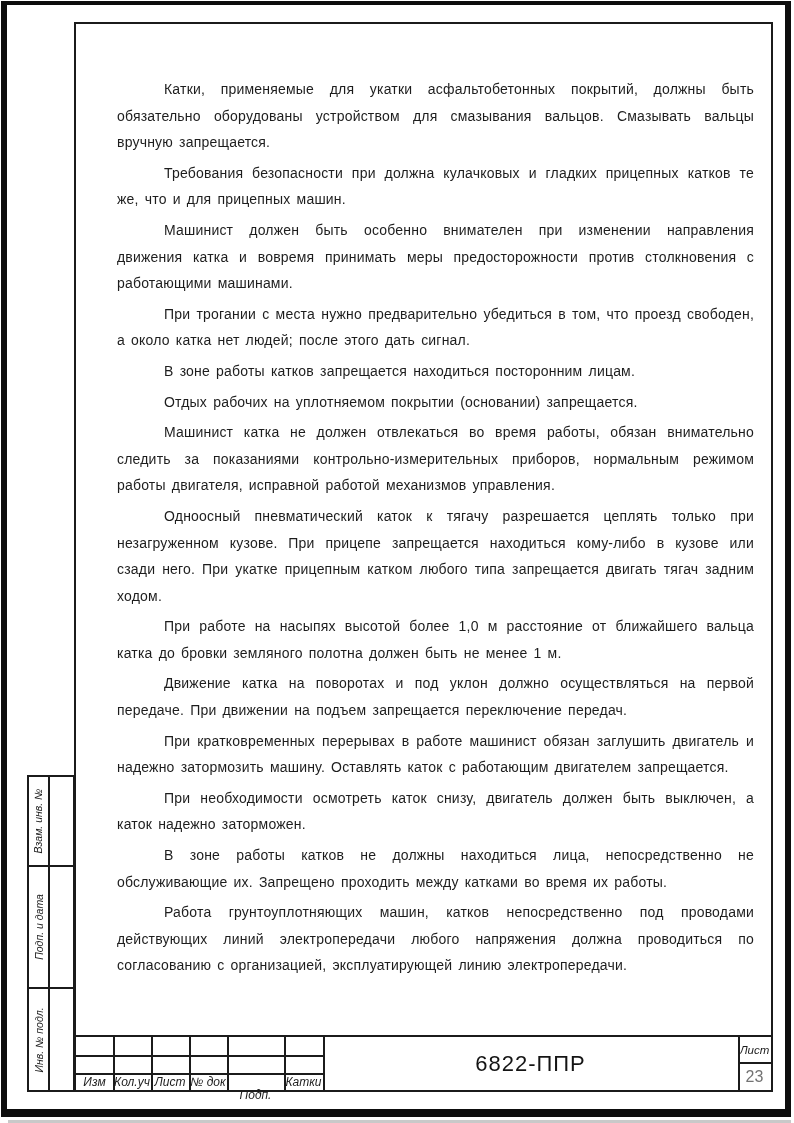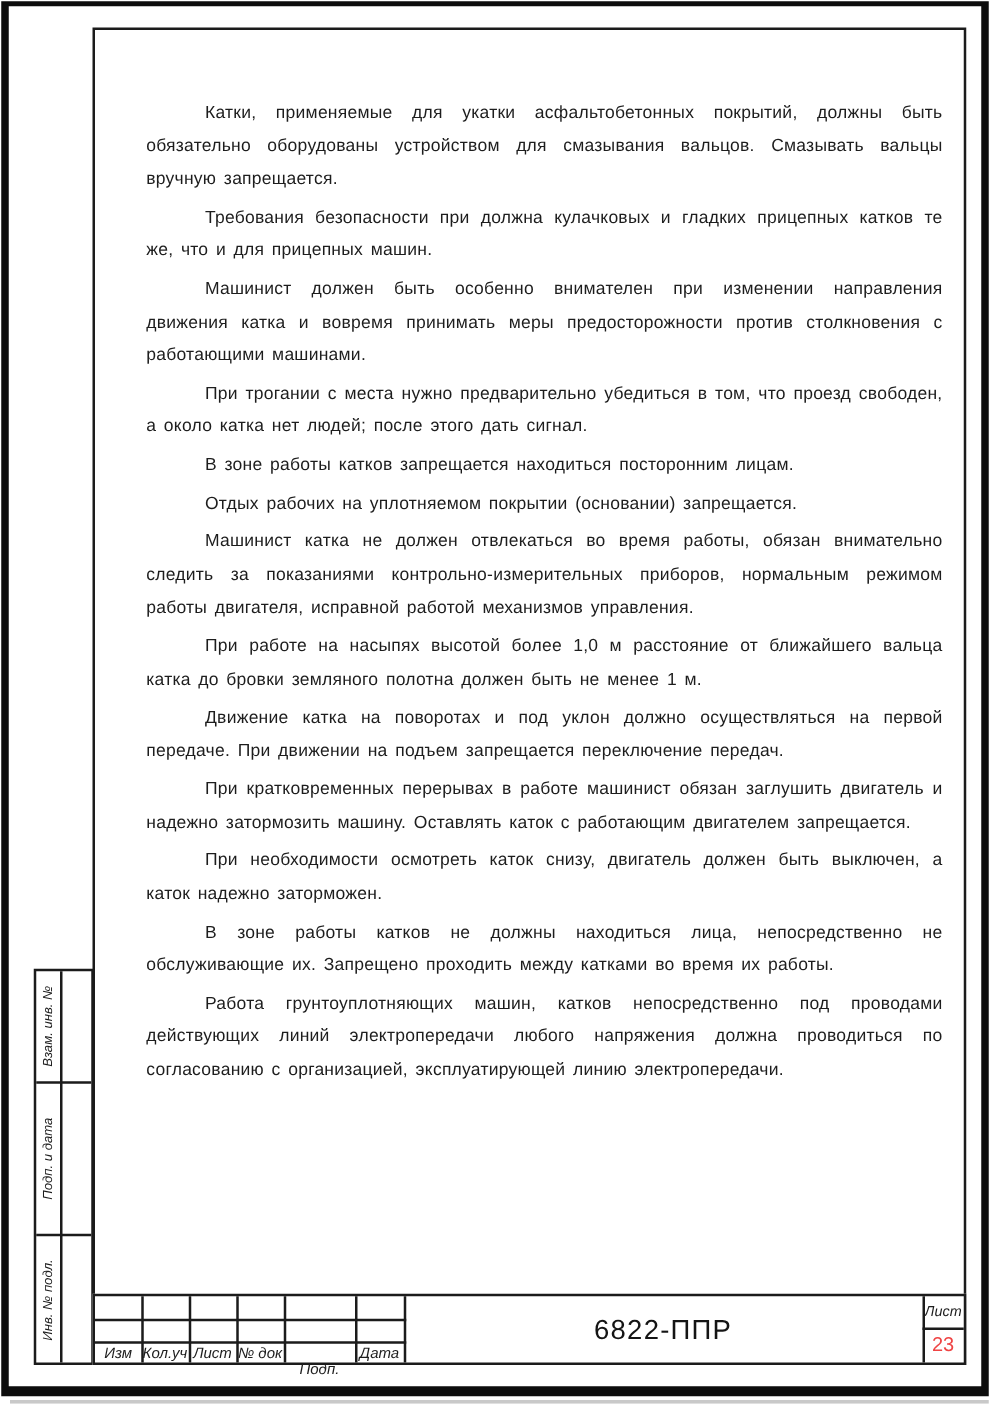--- a/index.html
+++ b/index.html
@@ -92,39 +92,40 @@
     font-size: 22px; letter-spacing: 1px; color: #141414;
   }
   .tb-sheet-label {
     position: absolute; left: 662px; top: 0; width: 33px; height: 25px;
     display: flex; align-items: center; justify-content: center;
     font-size: 11.5px; font-style: italic; color: #1d1d1d;
   }
   .tb-sheet-num {
     position: absolute; left: 662px; top: 27px; width: 33px; height: 26px;
     display: flex; align-items: center; justify-content: center;
-    font-size: 16px; color: #ef4444;
+    font-size: 16px; color: #737373;
   }
 </style>
 </head>
 <body>
 
 <div class="page-border"></div>
 <div class="page-shadow"></div>
 
 <div class="frame"></div>
 
 <div class="text-area">
   <p>Катки, применяемые для укатки асфальтобетонных покрытий, должны быть обязательно оборудованы устройством для смазывания вальцов. Смазывать вальцы вручную запрещается.</p>
   <p>Требования безопасности при должна кулачковых и гладких прицепных катков те же, что и для прицепных машин.</p>
   <p>Машинист должен быть особенно внимателен при изменении направления движения катка и вовремя принимать меры предосторожности против столкновения с работающими машинами.</p>
   <p>При трогании с места нужно предварительно убедиться в том, что проезд свободен, а около катка нет людей; после этого дать сигнал.</p>
   <p>В зоне работы катков запрещается находиться посторонним лицам.</p>
   <p>Отдых рабочих на уплотняемом покрытии (основании) запрещается.</p>
   <p>Машинист катка не должен отвлекаться во время работы, обязан внимательно следить за показаниями контрольно-измерительных приборов, нормальным режимом работы двигателя, исправной работой механизмов управления.</p>
+  <p>Одноосный пневматический каток к тягачу разрешается цеплять только при незагруженном кузове. При прицепе запрещается находиться кому-либо в кузове или сзади него. При укатке прицепным катком любого типа запрещается двигать тягач задним ходом.</p>
   <p>При работе на насыпях высотой более 1,0 м расстояние от ближайшего вальца катка до бровки земляного полотна должен быть не менее 1 м.</p>
   <p>Движение катка на поворотах и под уклон должно осуществляться на первой передаче. При движении на подъем запрещается переключение передач.</p>
   <p>При кратковременных перерывах в работе машинист обязан заглушить двигатель и надежно затормозить машину. Оставлять каток с работающим двигателем запрещается.</p>
   <p>При необходимости осмотреть каток снизу, двигатель должен быть выключен, а каток надежно заторможен.</p>
   <p>В зоне работы катков не должны находиться лица, непосредственно не обслуживающие их. Запрещено проходить между катками во время их работы.</p>
   <p>Работа грунтоуплотняющих машин, катков непосредственно под проводами действующих линий электропередачи любого напряжения должна проводиться по согласованию с организацией, эксплуатирующей линию электропередачи.</p>
 </div>
 
 <div class="side-strip">
   <div class="v-div"></div>
@@ -154,19 +155,19 @@
   <div class="hline" style="left:0; width:249px; top:18px;"></div>
   <div class="hline" style="left:0; width:249px; top:36px;"></div>
 
   <div class="hline" style="left:662px; width:33px; top:25px;"></div>
 
   <div class="tb-label" style="left:0;   width:37px;">Изм</div>
   <div class="tb-label" style="left:37px;width:38px;">Кол.уч</div>
   <div class="tb-label" style="left:75px;width:38px;">Лист</div>
   <div class="tb-label" style="left:113px;width:38px;">№ док</div>
   <div class="tb-label" style="left:151px;width:57px;margin-top:13px;">Подп.</div>
-  <div class="tb-label" style="left:208px;width:39px;">Дата</div>
+  <div class="tb-label" style="left:208px;width:39px;">Катки</div>
 
   <div class="tb-doc">6822-ППР</div>
 
   <div class="tb-sheet-label">Лист</div>
   <div class="tb-sheet-num">23</div>
 </div>
 
 </body></html>

